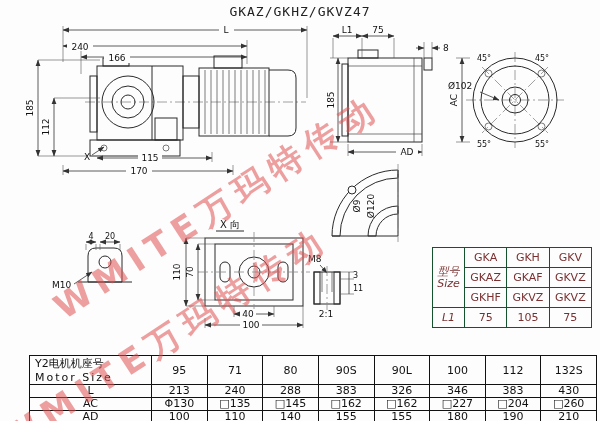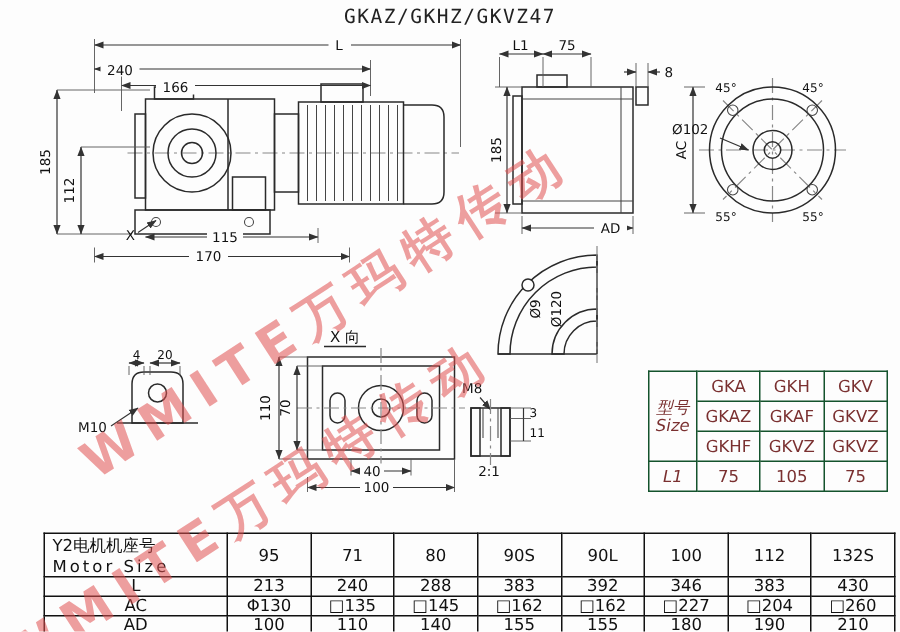--- a/index.html
+++ b/index.html
@@ -362,21 +362,21 @@
         <td>100</td>
         <td>112</td>
         <td>132S</td>
       </tr>
       <tr class="dr">
         <th class="rhc">L</th>
         <td>213</td>
         <td>240</td>
         <td>288</td>
         <td>383</td>
-        <td>392</td>
+        <td>326</td>
         <td>346</td>
         <td>383</td>
         <td>430</td>
       </tr>
       <tr class="dr">
         <th class="rhc">AC</th>
         <td>Φ130</td>
         <td>□135</td>
         <td>□145</td>
         <td>□162</td>

